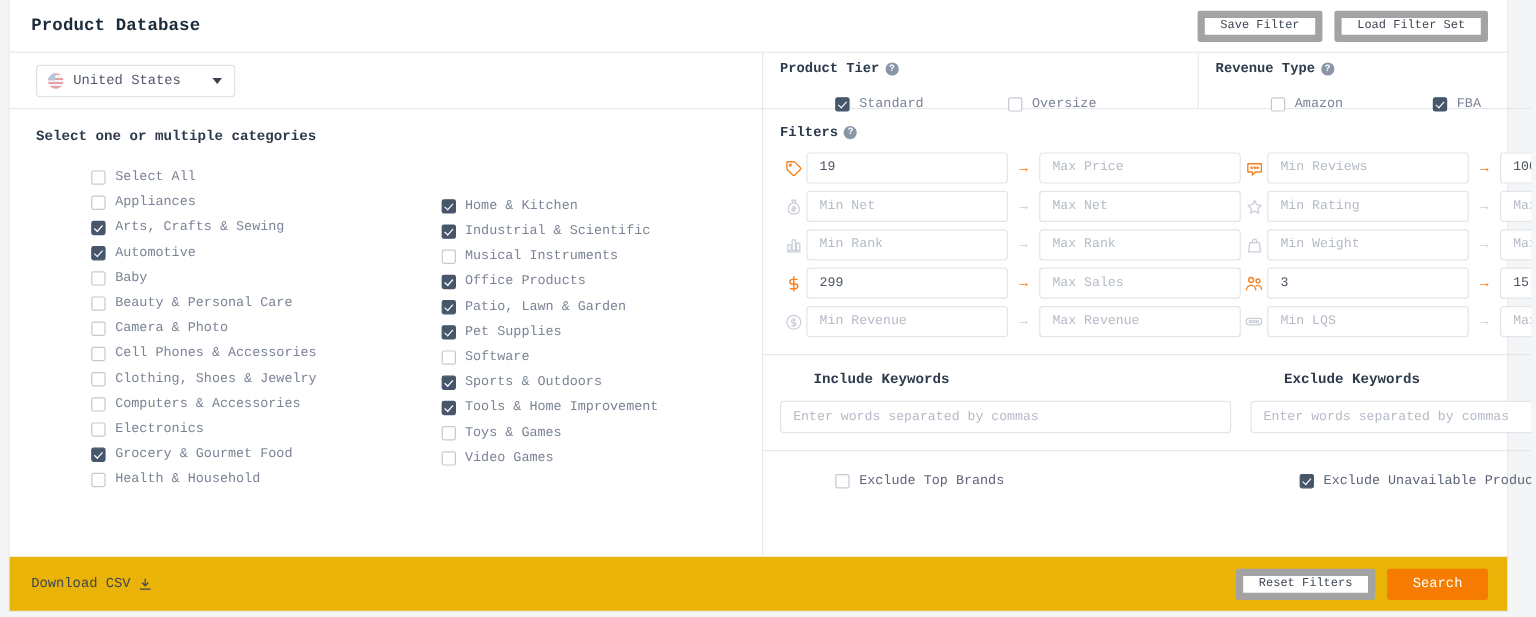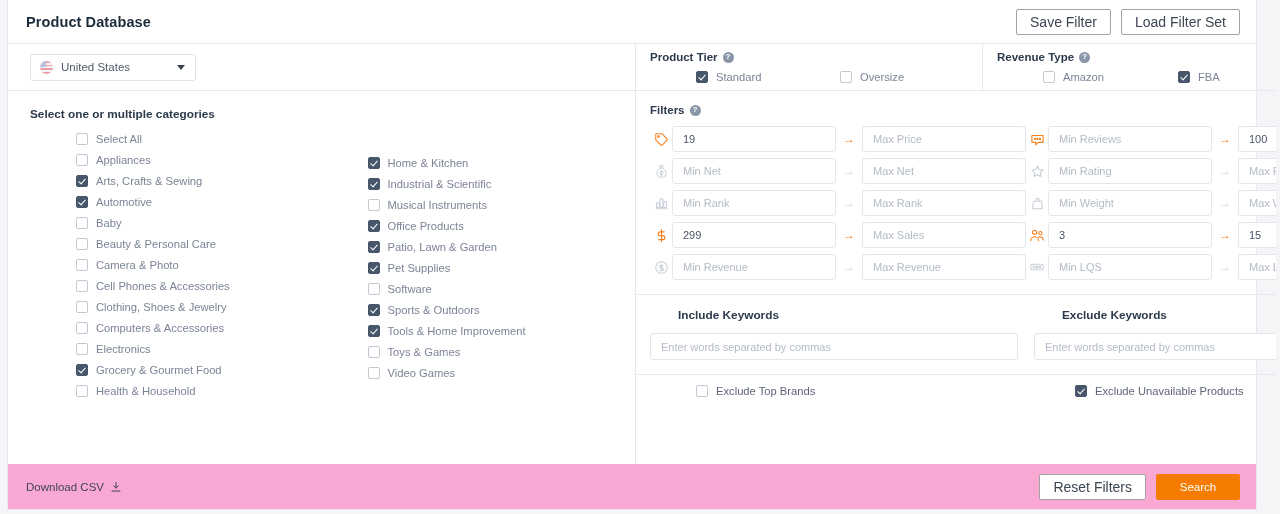--- a/index.html
+++ b/index.html
@@ -11,20 +11,21 @@
     font-family: "Liberation Sans", sans-serif;
     -webkit-font-smoothing: antialiased;
   }
 
   .page {
     position: relative;
     width: 1276px;
     height: 514px;
     background: #f4f5f7;
     overflow: hidden;
+    font-family: Liberation Mono, monospace;
   }
 
   .card {
     position: absolute;
     left: 7px;
     top: 0;
     width: 1250px;
     background: #ffffff;
     border: 1px solid #e6e8ec;
     border-top: none;
@@ -48,24 +49,24 @@
   .topbar-actions {
     margin-left: auto;
     display: flex;
     gap: 10px;
   }
   .btn-outline {
     height: 26px;
     min-width: 84px;
     padding: 0 13px;
     background: #fff;
-    border: 1px solid #a3a3a3;
+    border: 6px solid #a3a3a3;
     border-radius: 2px;
     font-family: inherit;
-    font-size: 14px;
+    font-size: 10px;
     color: #3d4652;
     cursor: pointer;
     display: flex;
     align-items: center;
     justify-content: center;
     white-space: nowrap;
     text-align: center;
   }
 
   
@@ -126,21 +127,21 @@
     font-weight: bold;
     color: #2c3a4b;
     margin-bottom: 12px;
   }
   .cat-cols { display: flex; }
   .cat-col { width: 310px; }
   .cat-col + .cat-col { padding-top: 24px; }
 
   .chk-row {
     display: flex;
-    align-items: flex-start;
+    align-items: flex-end;
     height: 21px;
     cursor: pointer;
     padding-left: 46px;
   }
   .chk {
     width: 12px; height: 12px;
     border: 1px solid #c3c9d2;
     border-radius: 2px;
     background: #fff;
     flex: none;
@@ -263,21 +264,21 @@
   .excl-half { flex: 1; }
   .excl-half:last-child { padding-left: 6px; }
   .excl-half .chk-label { color: #5d6576; }
 
   
   .footer {
     height: 45px;
     display: flex;
     align-items: center;
     padding: 0 16px 0 18px;
-    background: #f9a8d4;
+    background: #eab308;
   }
   .dl-csv {
     display: flex;
     align-items: center;
     font-size: 11.5px;
     color: #3d4652;
     cursor: pointer;
   }
   .dl-icon { margin-left: 6px; display: flex; align-items: center; }
   .footer-actions { margin-left: auto; display: flex; gap: 10px; }

